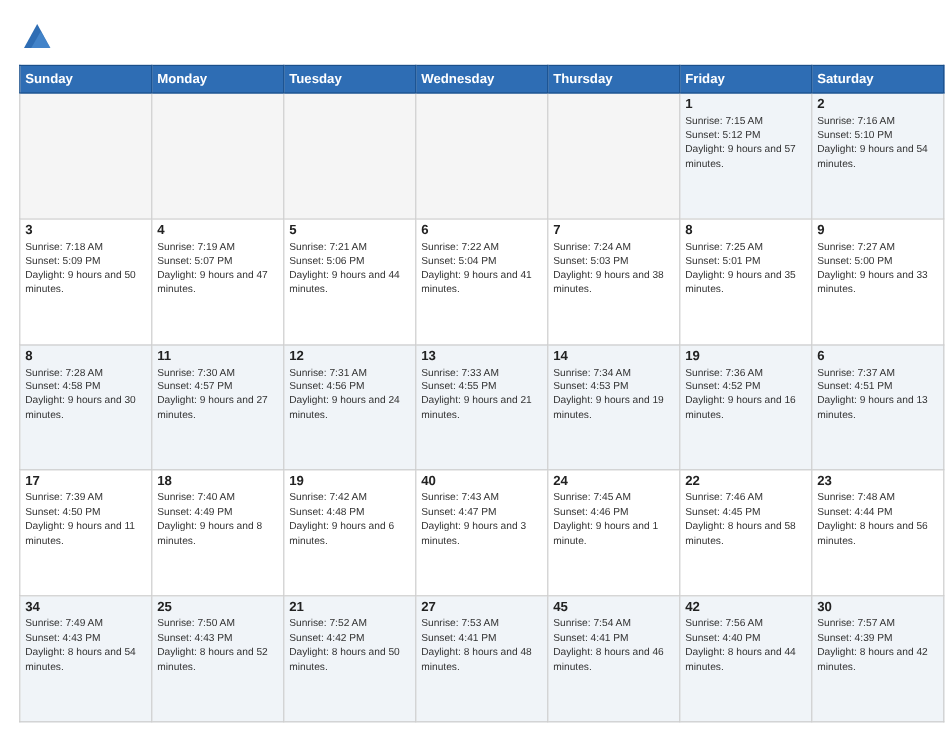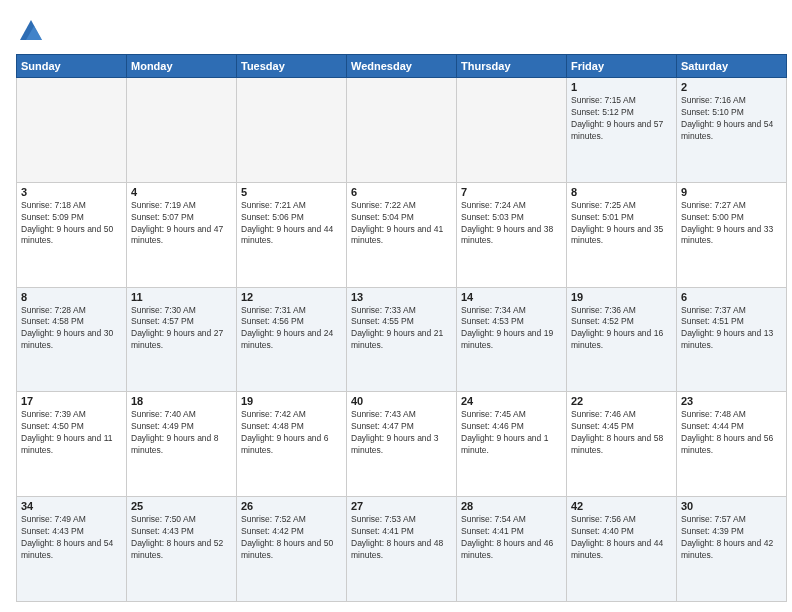--- a/index.html
+++ b/index.html
@@ -244,29 +244,29 @@
         <tr>
           <td class="shaded">
             <span class="day-number">34</span>
             <div class="day-info">Sunrise: 7:49 AM<br>Sunset: 4:43 PM<br>Daylight: 8 hours and 54 minutes.</div>
           </td>
           <td class="shaded">
             <span class="day-number">25</span>
             <div class="day-info">Sunrise: 7:50 AM<br>Sunset: 4:43 PM<br>Daylight: 8 hours and 52 minutes.</div>
           </td>
           <td class="shaded">
-            <span class="day-number">26</span>
+            <span class="day-number">21</span>
             <div class="day-info">Sunrise: 7:52 AM<br>Sunset: 4:42 PM<br>Daylight: 8 hours and 50 minutes.</div>
           </td>
           <td class="shaded">
             <span class="day-number">27</span>
             <div class="day-info">Sunrise: 7:53 AM<br>Sunset: 4:41 PM<br>Daylight: 8 hours and 48 minutes.</div>
           </td>
           <td class="shaded">
-            <span class="day-number">28</span>
+            <span class="day-number">45</span>
             <div class="day-info">Sunrise: 7:54 AM<br>Sunset: 4:41 PM<br>Daylight: 8 hours and 46 minutes.</div>
           </td>
           <td class="shaded">
             <span class="day-number">42</span>
             <div class="day-info">Sunrise: 7:56 AM<br>Sunset: 4:40 PM<br>Daylight: 8 hours and 44 minutes.</div>
           </td>
           <td class="shaded">
             <span class="day-number">30</span>
             <div class="day-info">Sunrise: 7:57 AM<br>Sunset: 4:39 PM<br>Daylight: 8 hours and 42 minutes.</div>
           </td>

